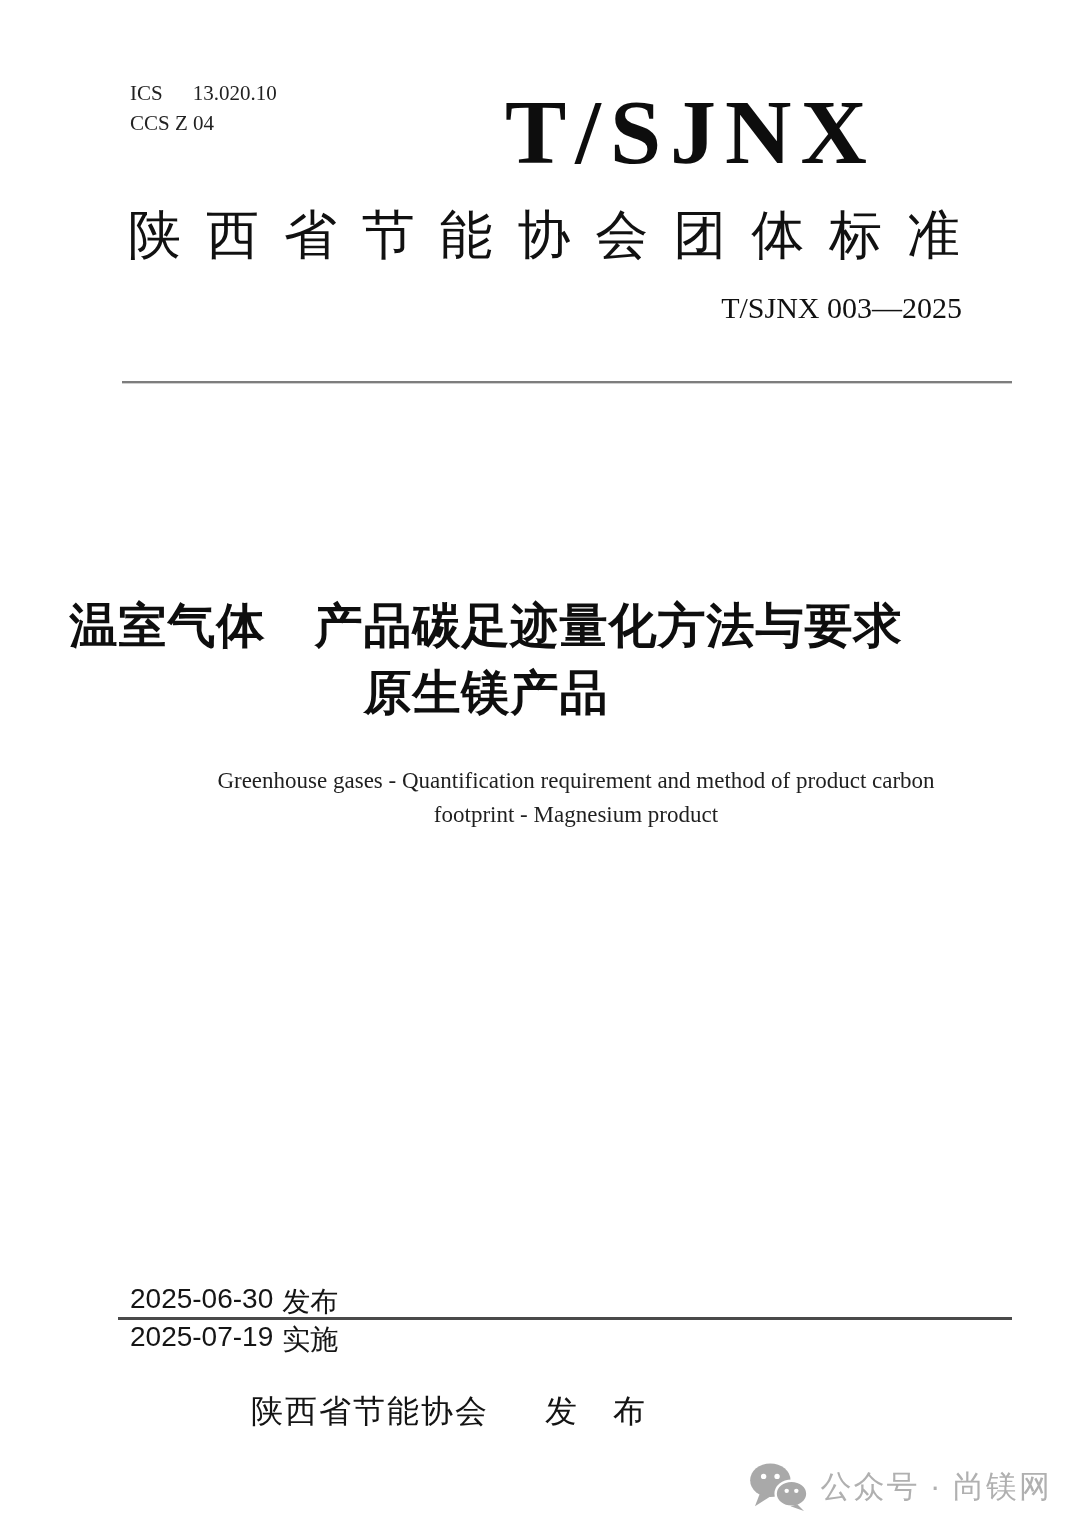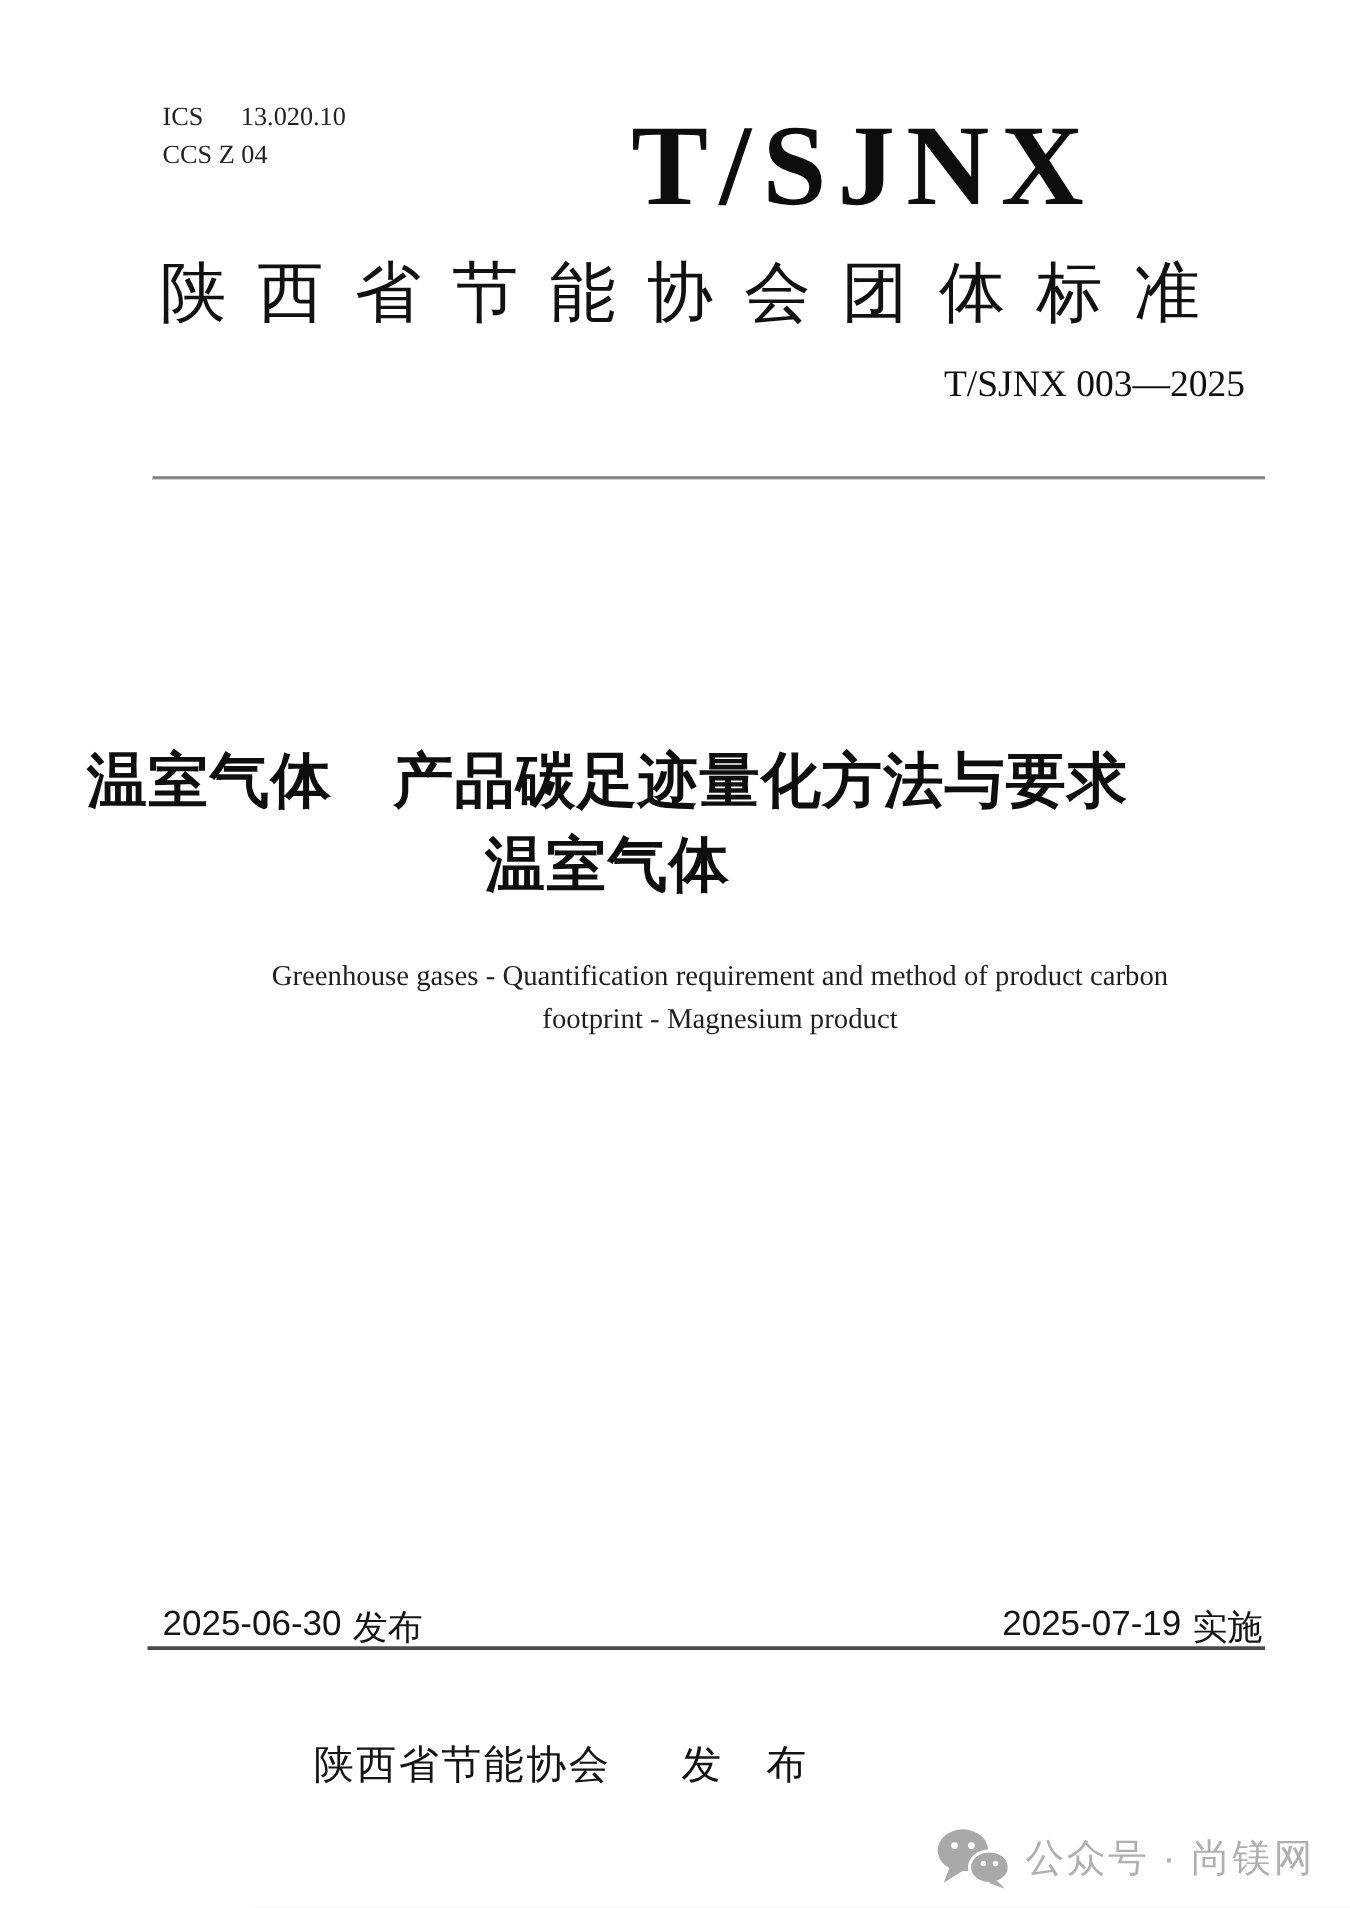--- a/index.html
+++ b/index.html
@@ -63,21 +63,20 @@
   .std-num {
     position: absolute;
     left: 0;
     top: 291px;
     width: 962px;
     text-align: right;
     font-family: "Liberation Serif", "DejaVu Serif", serif;
     font-size: 30px;
     color: #111;
     white-space: nowrap;
-    padding-left: 34px;
   }
 
   .rule-top {
     position: absolute;
     left: 122px;
     top: 381px;
     width: 890px;
     height: 2px;
     background: #7d7d7d;
     border-bottom: 1px solid #cfcfcf;
@@ -116,20 +115,21 @@
     position: absolute;
     left: 130px;
     top: 1283px;
     width: 880px;
     display: flex;
     justify-content: space-between;
     font-size: 28px;
     font-weight: 500;
     color: #151515;
     white-space: nowrap;
+    flex-direction: column;
   }
   .dates .date-group { display: inline-flex; gap: 9px; }
 
   .rule-bottom {
     position: absolute;
     left: 118px;
     top: 1317px;
     width: 894px;
     height: 3px;
     background: #4a4a4a;
@@ -195,21 +195,21 @@
       <span>标</span>
       <span>准</span>
     </div>
 
   <div class="std-num">T/SJNX 003—2025</div>
 
   <div class="rule-top"></div>
 
   <div class="title-cn">
     <div>温室气体　产品碳足迹量化方法与要求</div>
-    <div>温室气体</div>
+    <div>原生镁产品</div>
   </div>
 
   <div class="title-en">
     <div>Greenhouse gases - Quantification requirement and method of product carbon</div>
     <div>footprint - Magnesium product</div>
   </div>
 
   <div class="dates">
     <div class="date-group">
       <span>2025-06-30</span>

